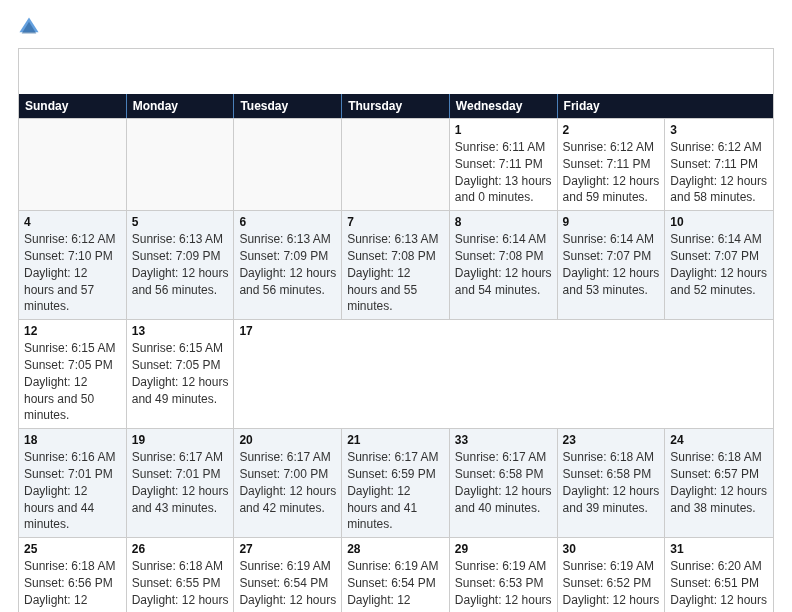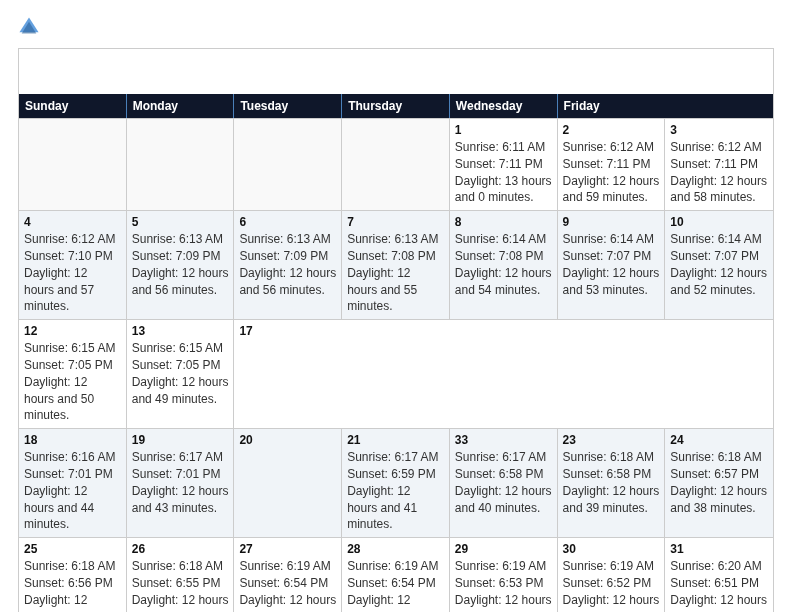--- a/index.html
+++ b/index.html
@@ -257,20 +257,24 @@
           </div>
           <div class="cal-cell shaded">
             <span class="day-num">19</span>
             <div class="day-info">Sunrise: 6:17 AM
 Sunset: 7:01 PM
 Daylight: 12 hours
 and 43 minutes.</div>
           </div>
           <div class="cal-cell shaded">
             <span class="day-num">20</span>
+            <div class="day-info">Sunrise: 6:17 AM
+Sunset: 7:00 PM
+Daylight: 12 hours
+and 42 minutes.</div>
           </div>
           <div class="cal-cell shaded">
             <span class="day-num">21</span>
             <div class="day-info">Sunrise: 6:17 AM
 Sunset: 6:59 PM
 Daylight: 12 hours
 and 41 minutes.</div>
           </div>
           <div class="cal-cell shaded">
             <span class="day-num">33</span>

